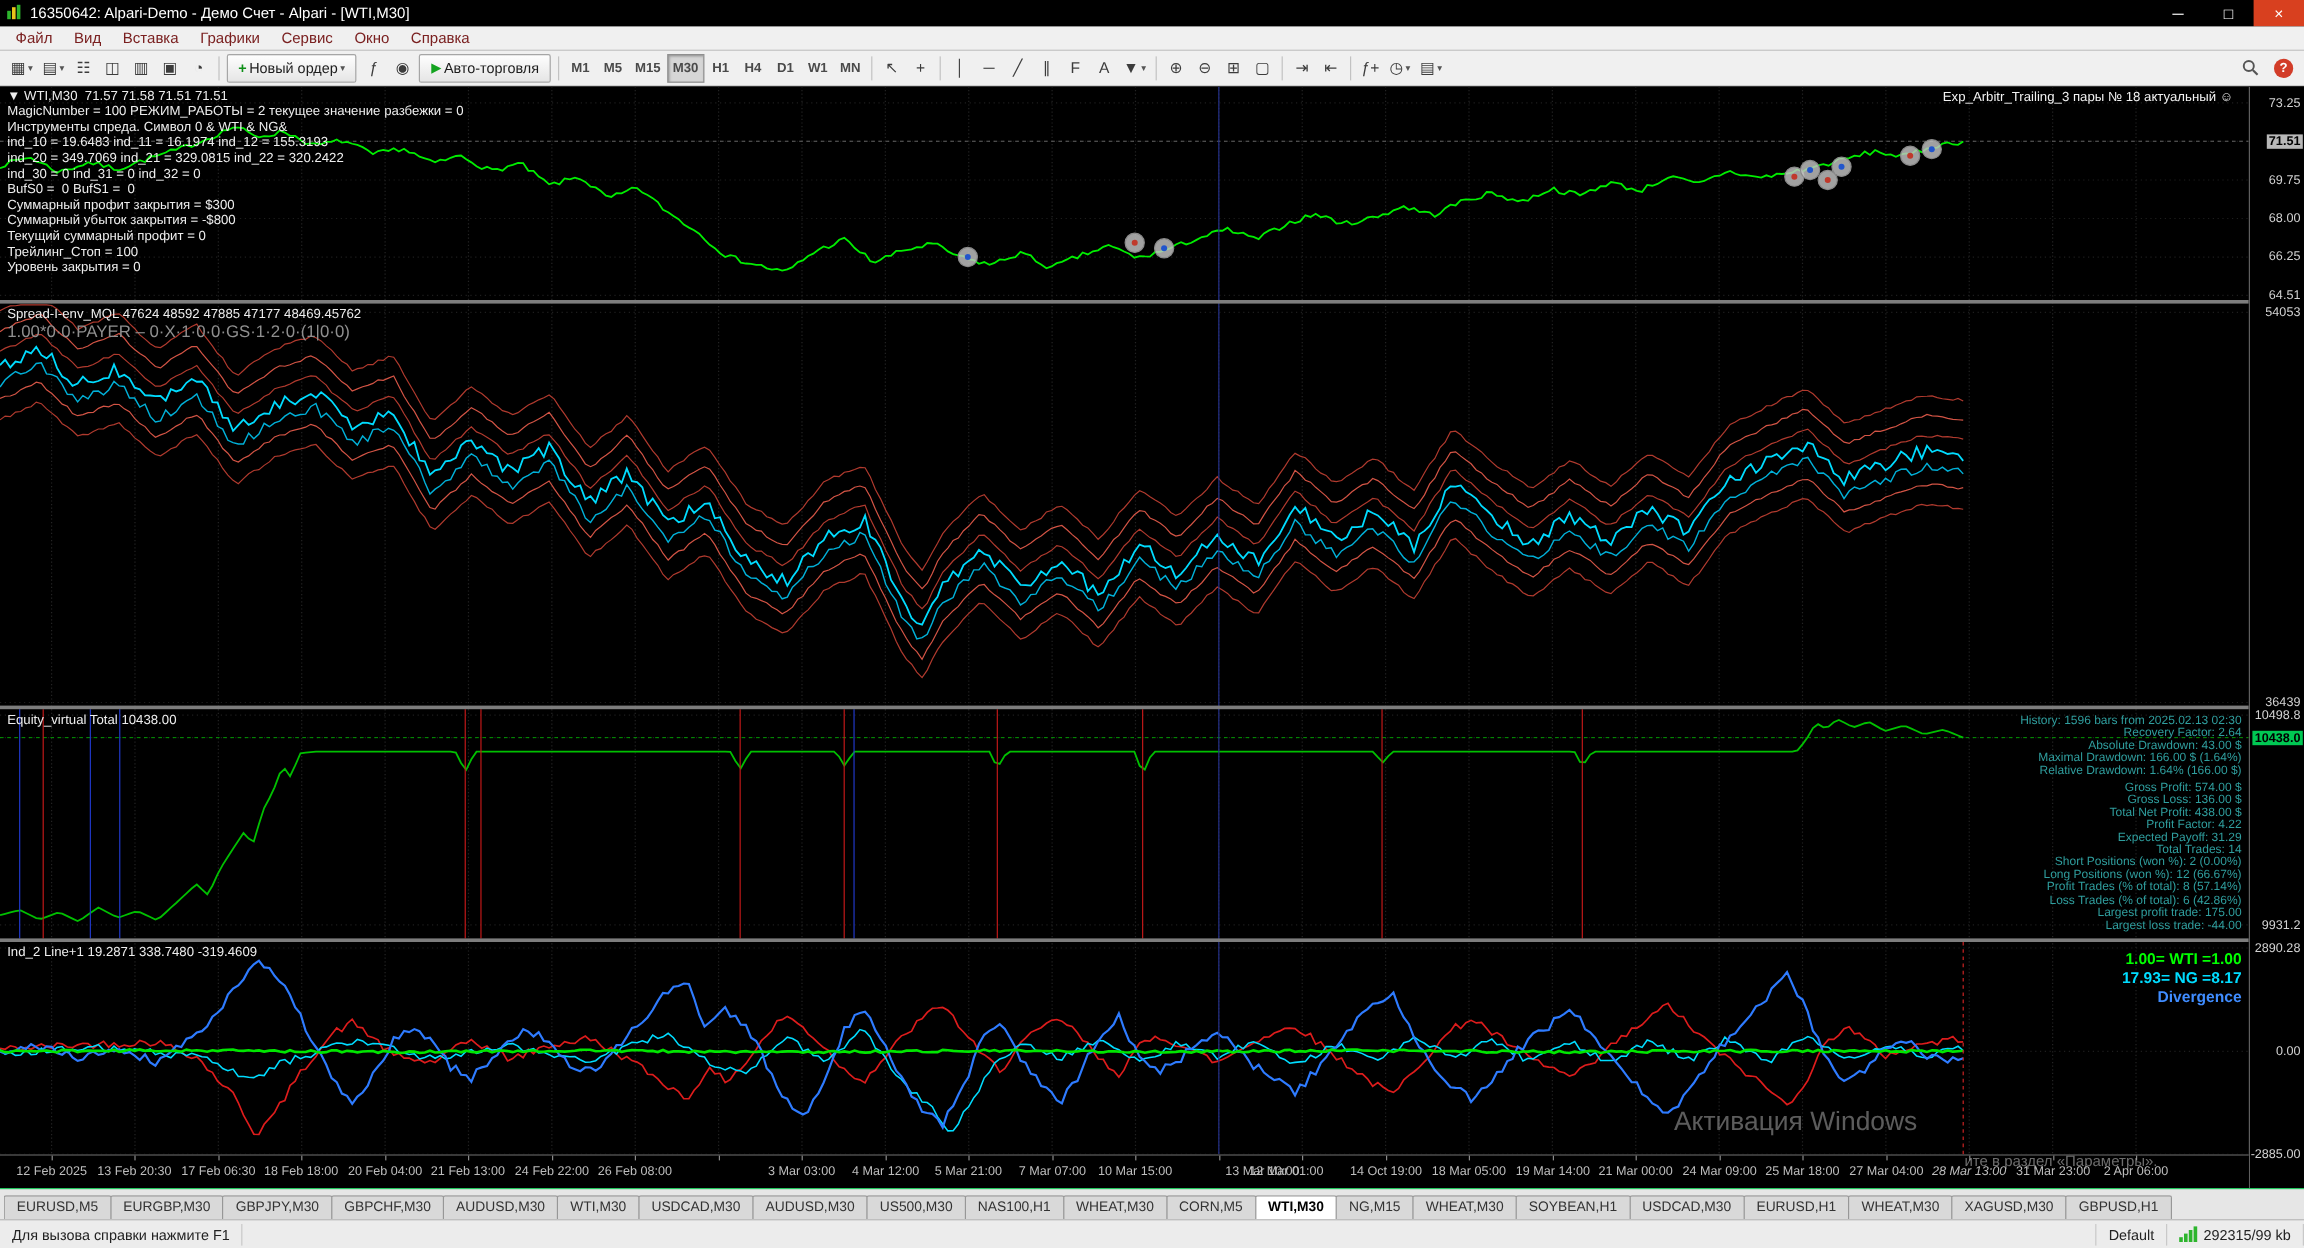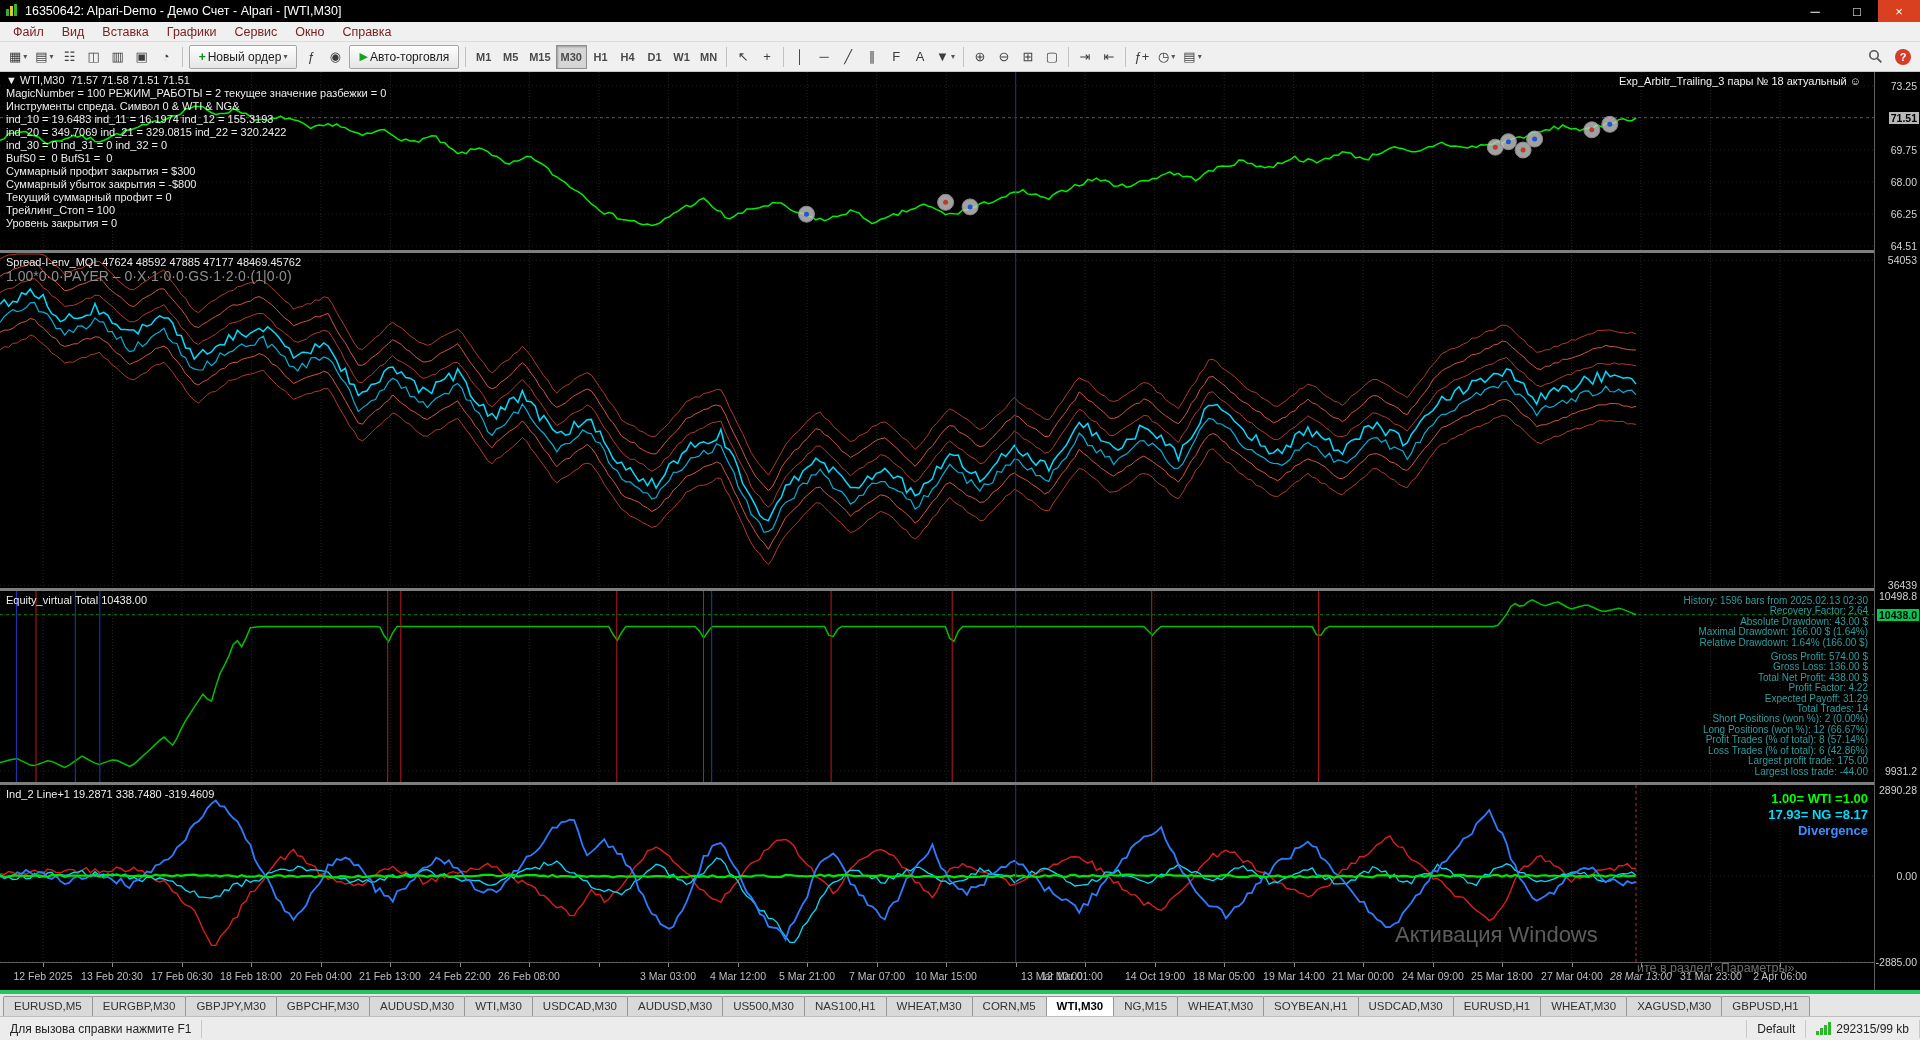--- a/index.html
+++ b/index.html
@@ -59,21 +59,21 @@
   .spread-formula{left:6px;top:198px;color:#8f8f8f;font-size:14px}
   .equity-header{left:6px;top:522px}
   .equity-stats{right:52px;top:524px;text-align:right;font-size:10px;line-height:10.4px;color:#2f9e9e}
   .osc-header{left:6px;top:716px}
   .osc-legend{right:52px;top:719px;text-align:right;font-size:13px;font-weight:bold;line-height:16px}
   .wm1{left:1395px;top:856px;font-size:22px;color:#a8a8a8;opacity:.55;font-weight:300}
   .wm2{left:1637px;top:890px;font-size:12.5px;color:#b5b5b5;opacity:.6}
 
   
   .tabsbar{height:26px;background:#e6e6e6;display:flex;align-items:flex-end;
-    padding:2px 3px 0 3px;border-top:4px solid #22c55e;font-size:11.5px;flex:0 0 auto;overflow:hidden}
+    padding:2px 3px 0 3px;border-top:1px solid #22c55e;font-size:11.5px;flex:0 0 auto;overflow:hidden}
   .tab{padding:3px 10px 4px;background:#d9d9d9;border:1px solid #979797;border-bottom:none;
     margin-right:-1px;color:#333;border-radius:2px 2px 0 0;white-space:nowrap}
   .tab.active{background:#fff;font-weight:bold;color:#000;position:relative;z-index:2}
 
   
   .statusbar{height:24px;background:#ececec;display:flex;align-items:center;font-size:12px;
     color:#222;border-top:1px solid #bdbdbd;flex:0 0 auto}
   .sb-sec{padding:0 10px;height:18px;display:flex;align-items:center;border-right:1px solid #c9c9c9;gap:5px}
   .sb-fill{flex:1;height:18px;border-right:1px solid #c9c9c9}
   .conn{display:flex;align-items:flex-end;gap:1px;height:13px}

